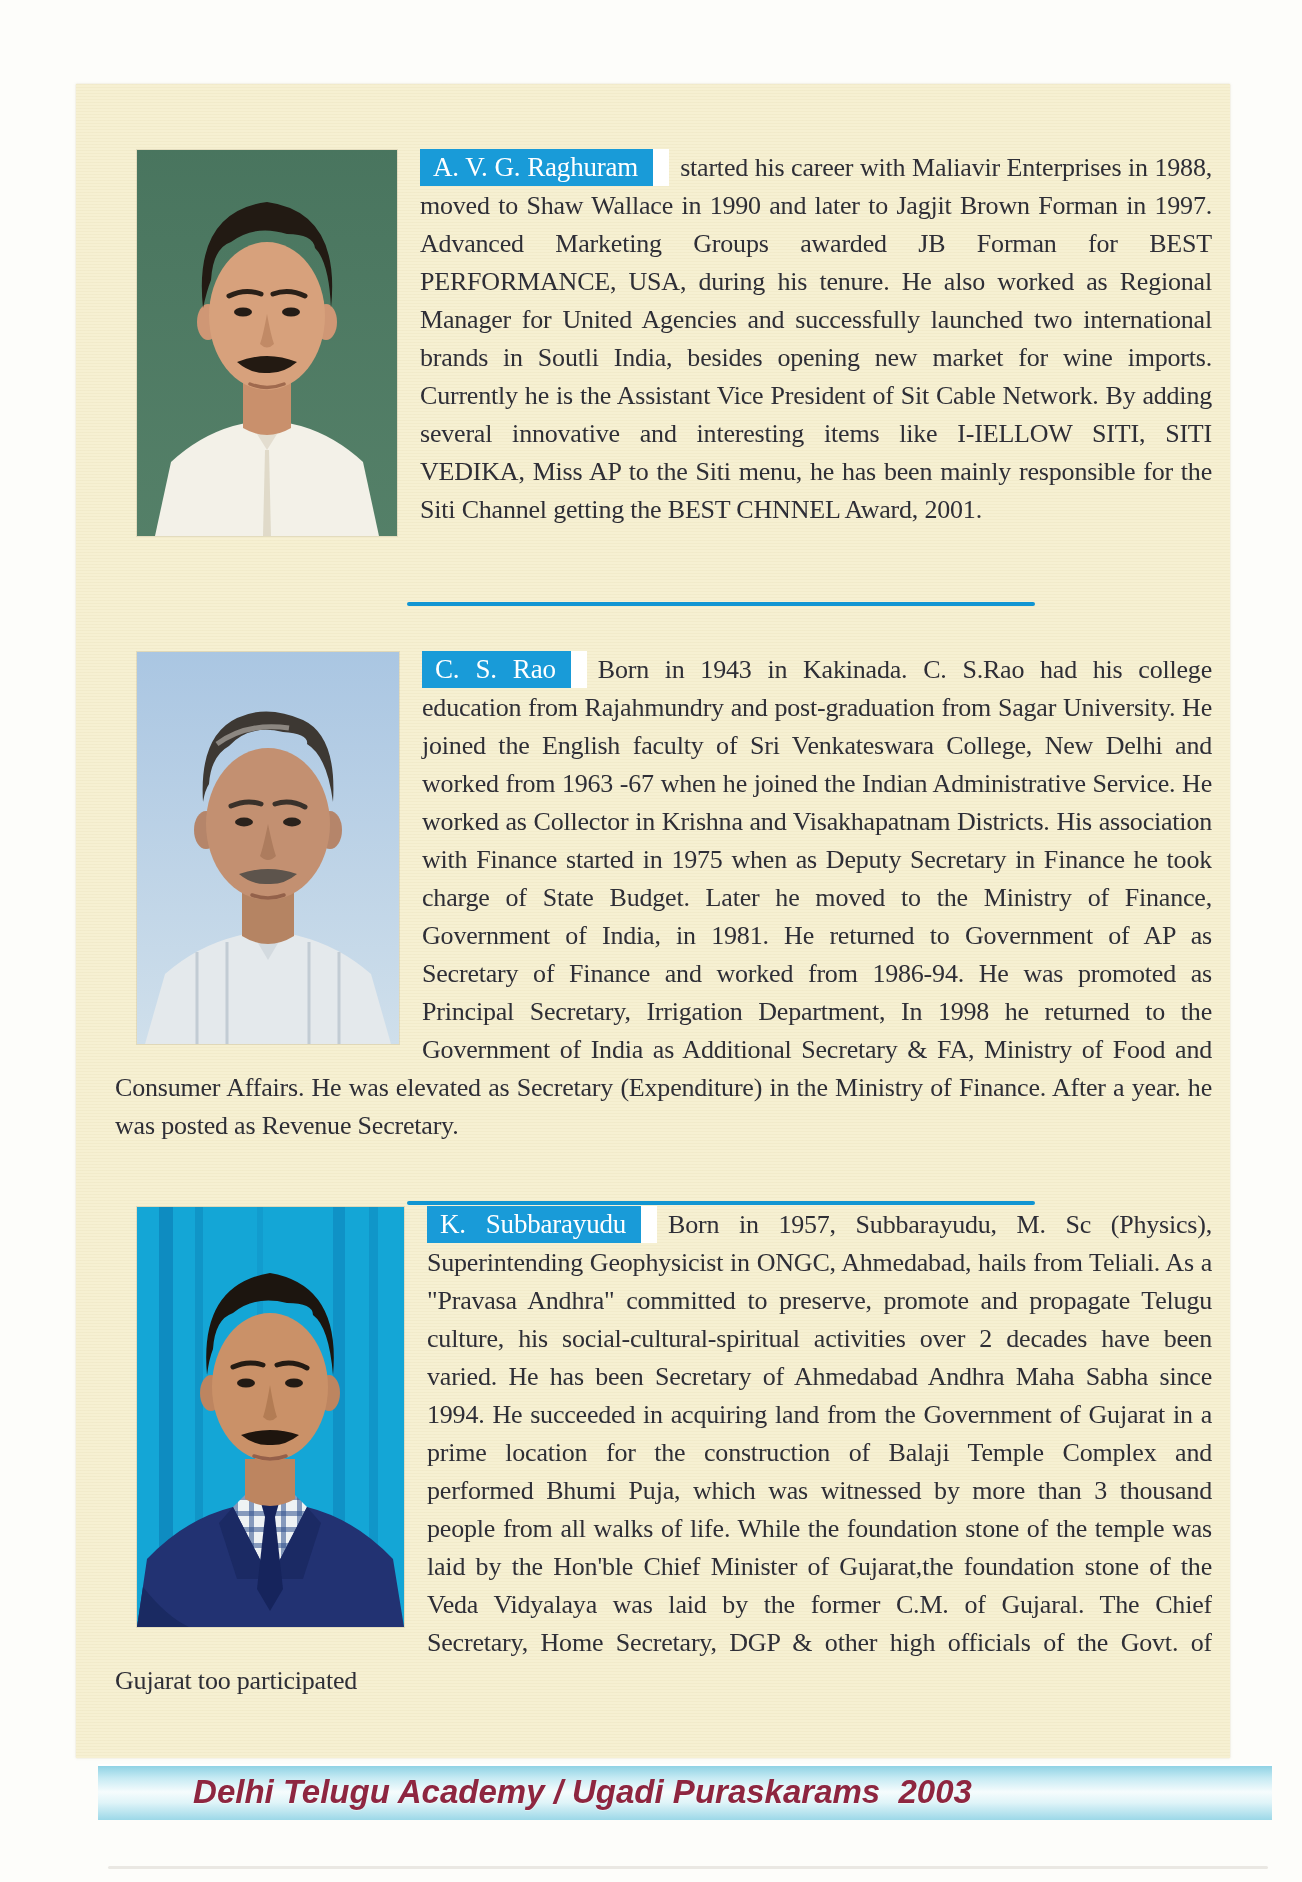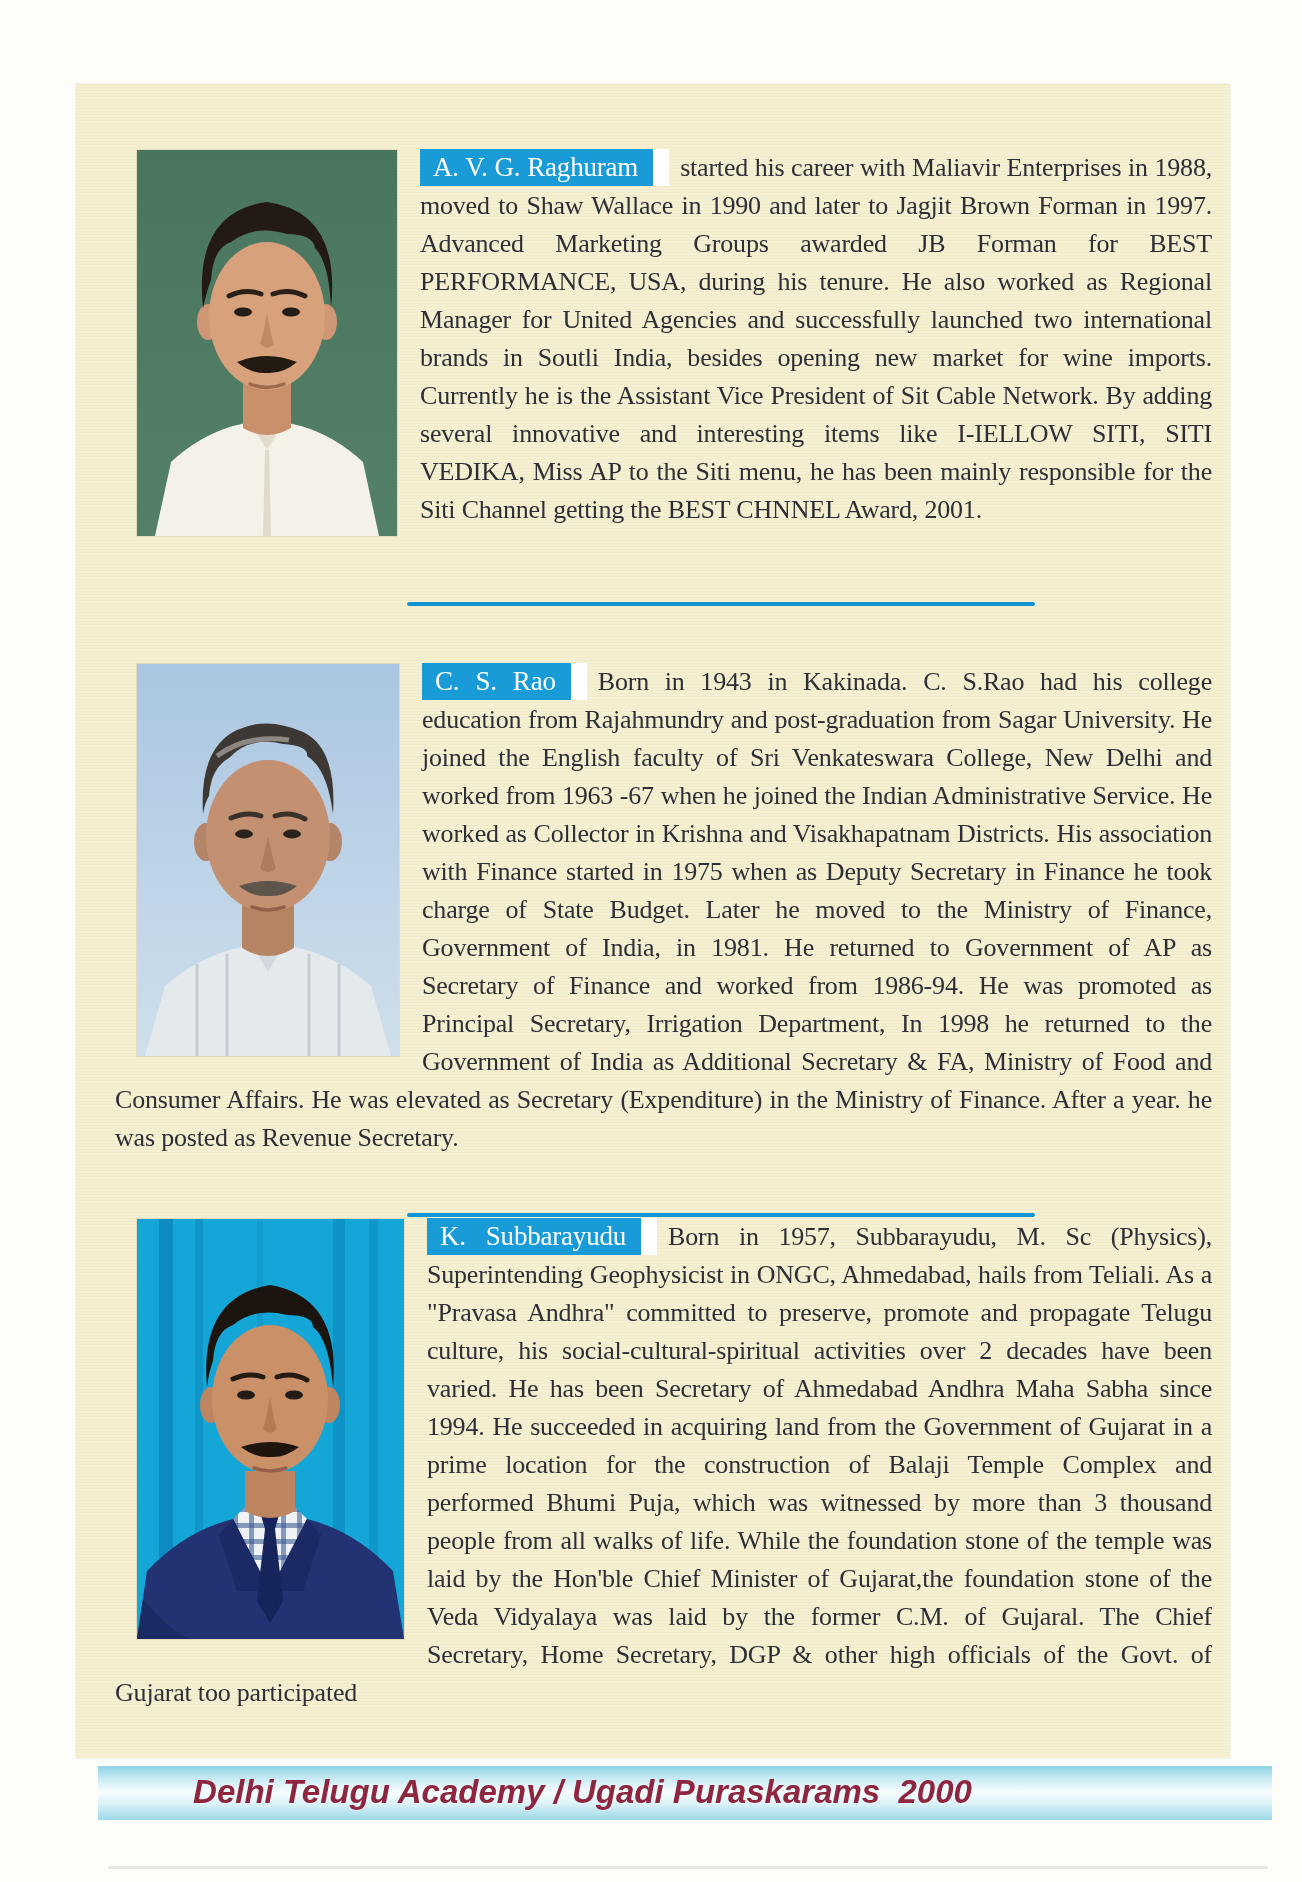--- a/index.html
+++ b/index.html
@@ -36,21 +36,21 @@
     padding:3px 15px 4px 13px;
     border-right:16px solid #ffffff;
     margin-right:11px;
     font-size:27px;white-space:nowrap;
   }
   .divider{
     clear:both;height:4px;width:628px;
     margin:56px 0 0 292px;
     background:#1095d2;border-radius:2px;
   }
-  .sec2{margin-top:56px;}
+  .sec2{margin-top:44px;}
   .sec3{}
   
   .footer-band{
     position:absolute;left:98px;top:1764px;width:1174px;height:54px;
     background:linear-gradient(180deg,#8fd2e4 0%,#c5eaf3 22%,#f6fcfd 48%,#dff4f8 68%,#9cd8e8 100%);
     border-top:2px solid #ffffff;
   }
   .footer-text{
     font-family:"Liberation Sans", sans-serif;
     font-style:italic;font-weight:bold;
@@ -214,18 +214,18 @@
         </svg>
       </figure>
       <p class="bio-text">
         <span class="name-chip">K. Subbarayudu</span><span>Born in 1957, Subbarayudu, M. Sc (Physics), Superintending Geophysicist  in ONGC, Ahmedabad, hails from Teliali.  As a "Pravasa Andhra" committed to preserve, promote and propagate Telugu culture, his social-cultural-spiritual activities over 2 decades have been varied.  He has been Secretary of Ahmedabad Andhra Maha Sabha since 1994.  He succeeded in acquiring land from the Government of Gujarat in a prime location for the construction of Balaji Temple Complex and performed Bhumi Puja, which was witnessed by more than 3 thousand people from all walks of life. While  the foundation stone of the temple was laid by the Hon'ble Chief Minister of Gujarat,the foundation stone of the Veda Vidyalaya was laid by the former C.M. of Gujaral.  The Chief Secretary, Home Secretary, DGP &amp; other high officials of the Govt. of Gujarat too participated</span>
       </p>
     </section>
 
   </div>
 
   <div class="footer-band">
-    <div class="footer-text">Delhi Telugu Academy / Ugadi Puraskarams  2000</div>
+    <div class="footer-text">Delhi Telugu Academy / Ugadi Puraskarams  2003</div>
   </div>
 
   <div class="scan-edge"></div>
 
 </div>
 
 </body></html>

